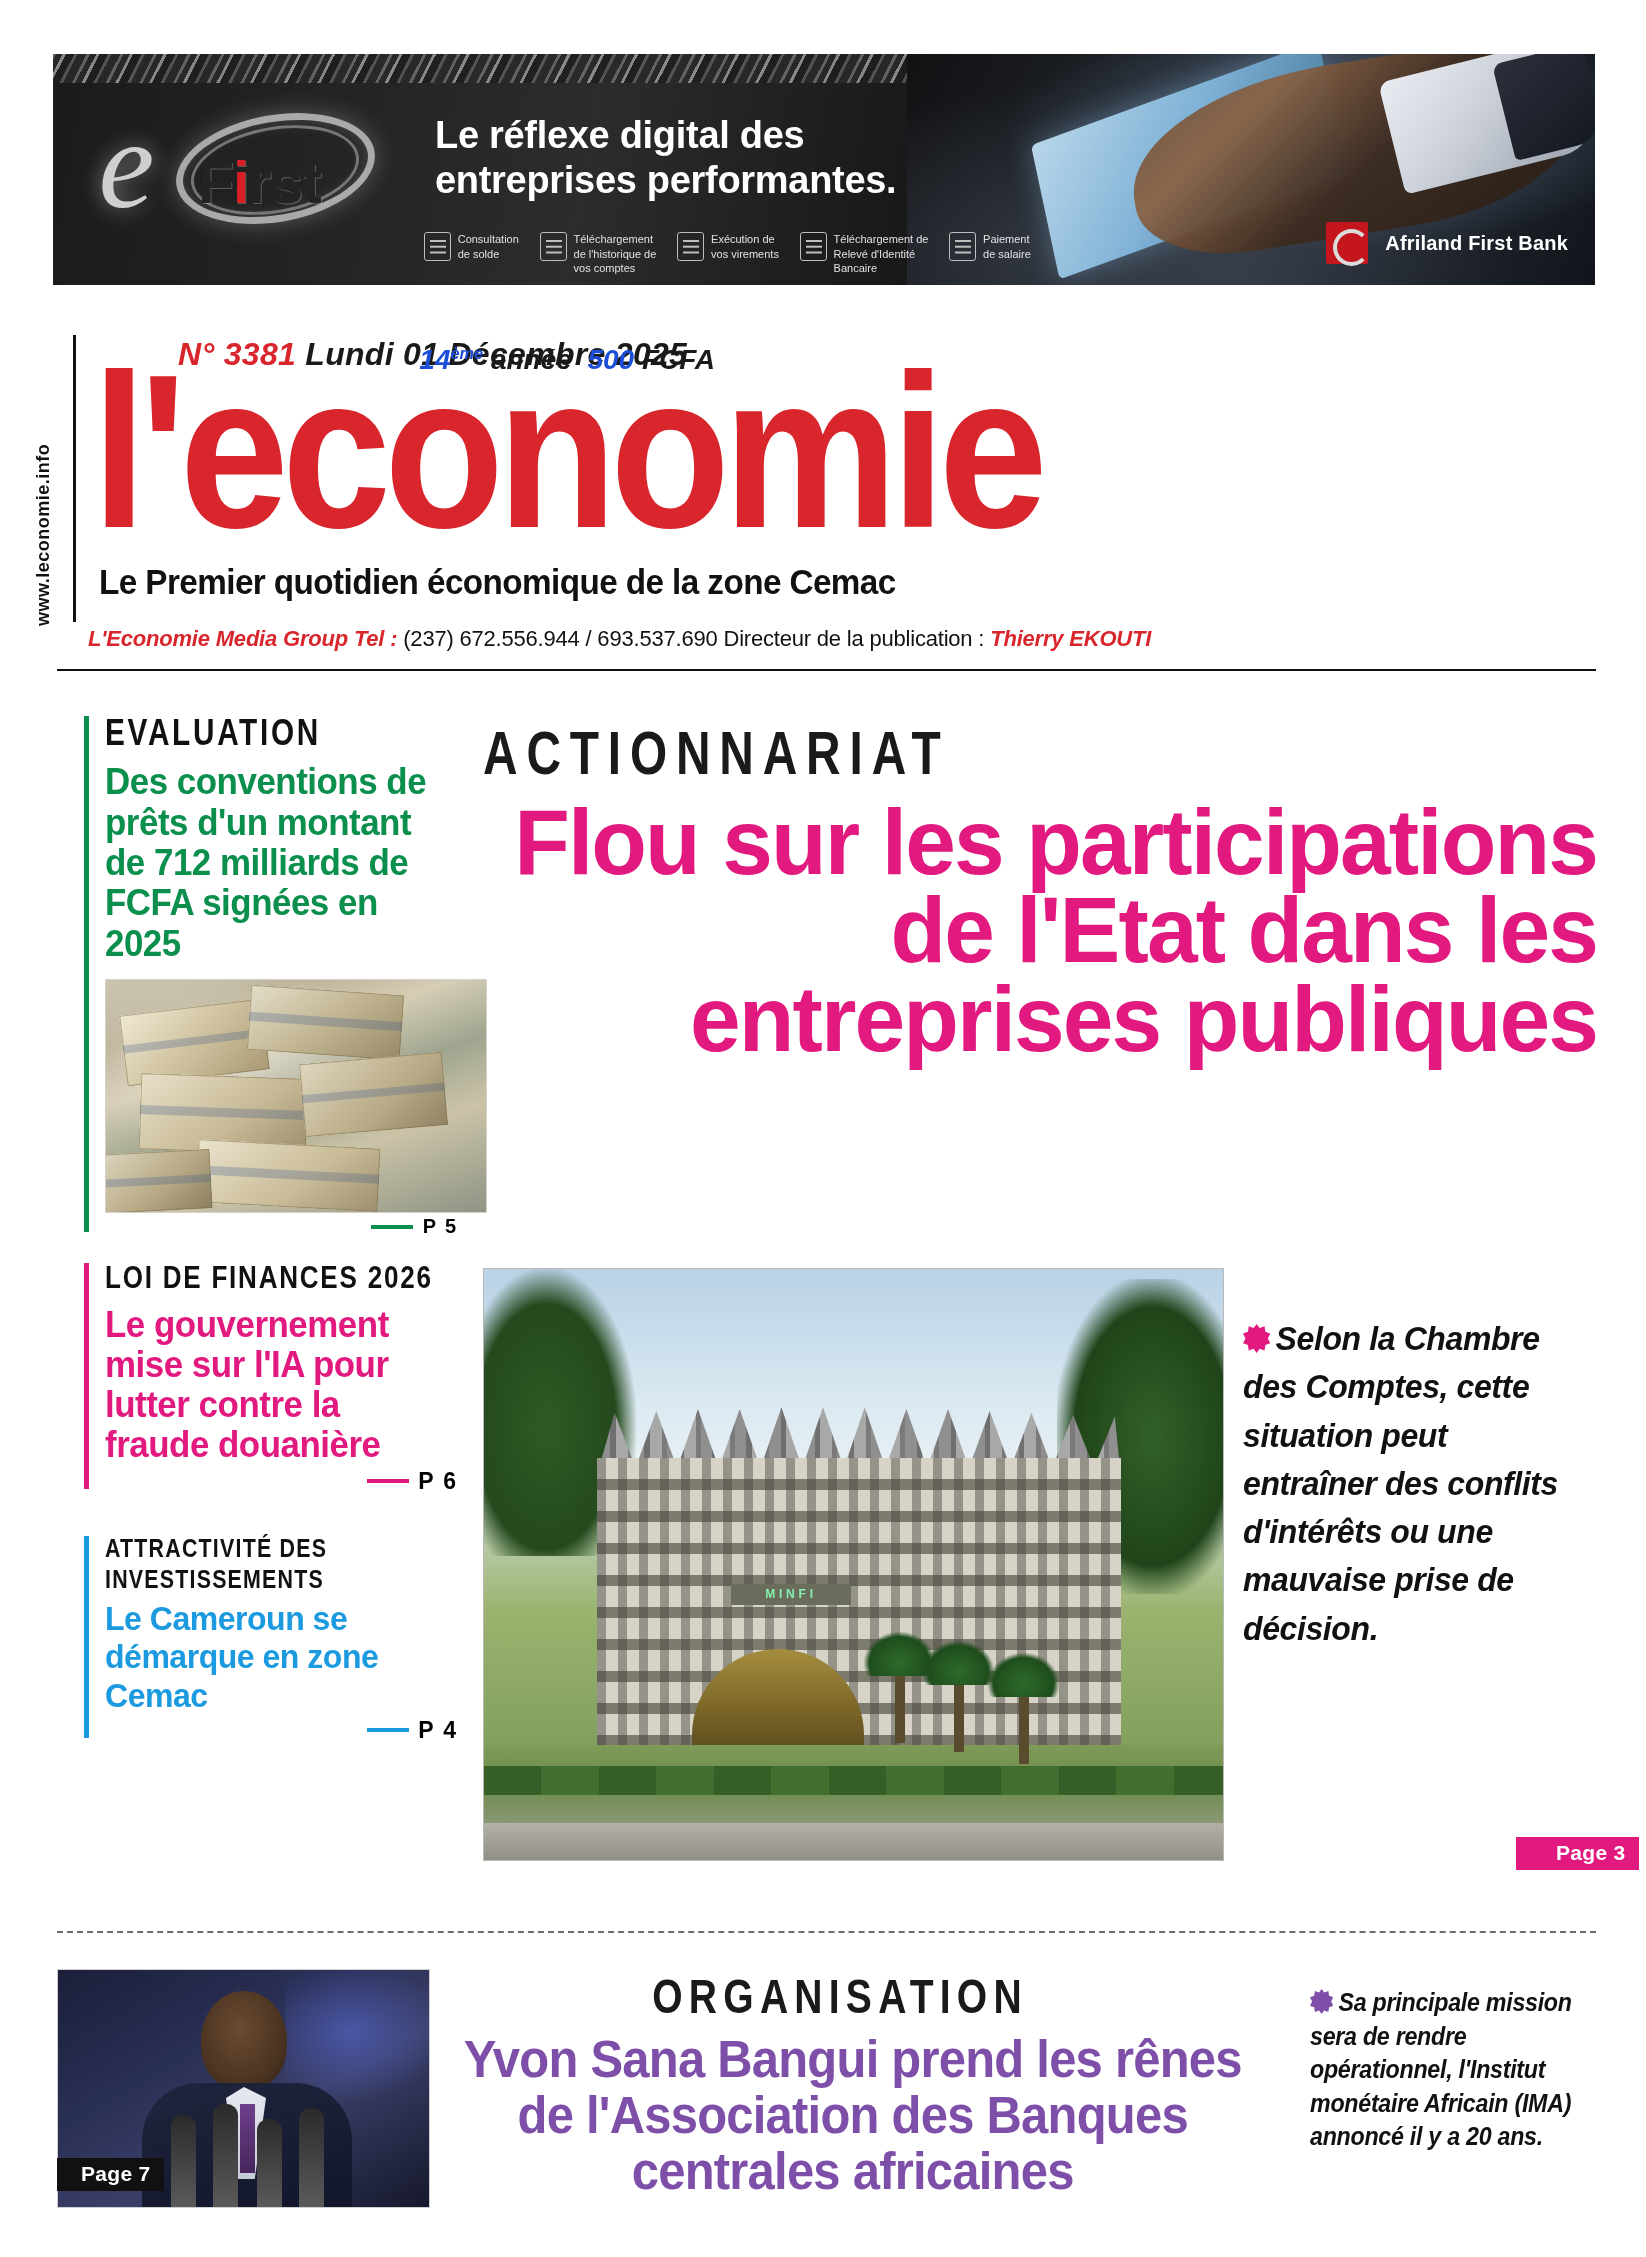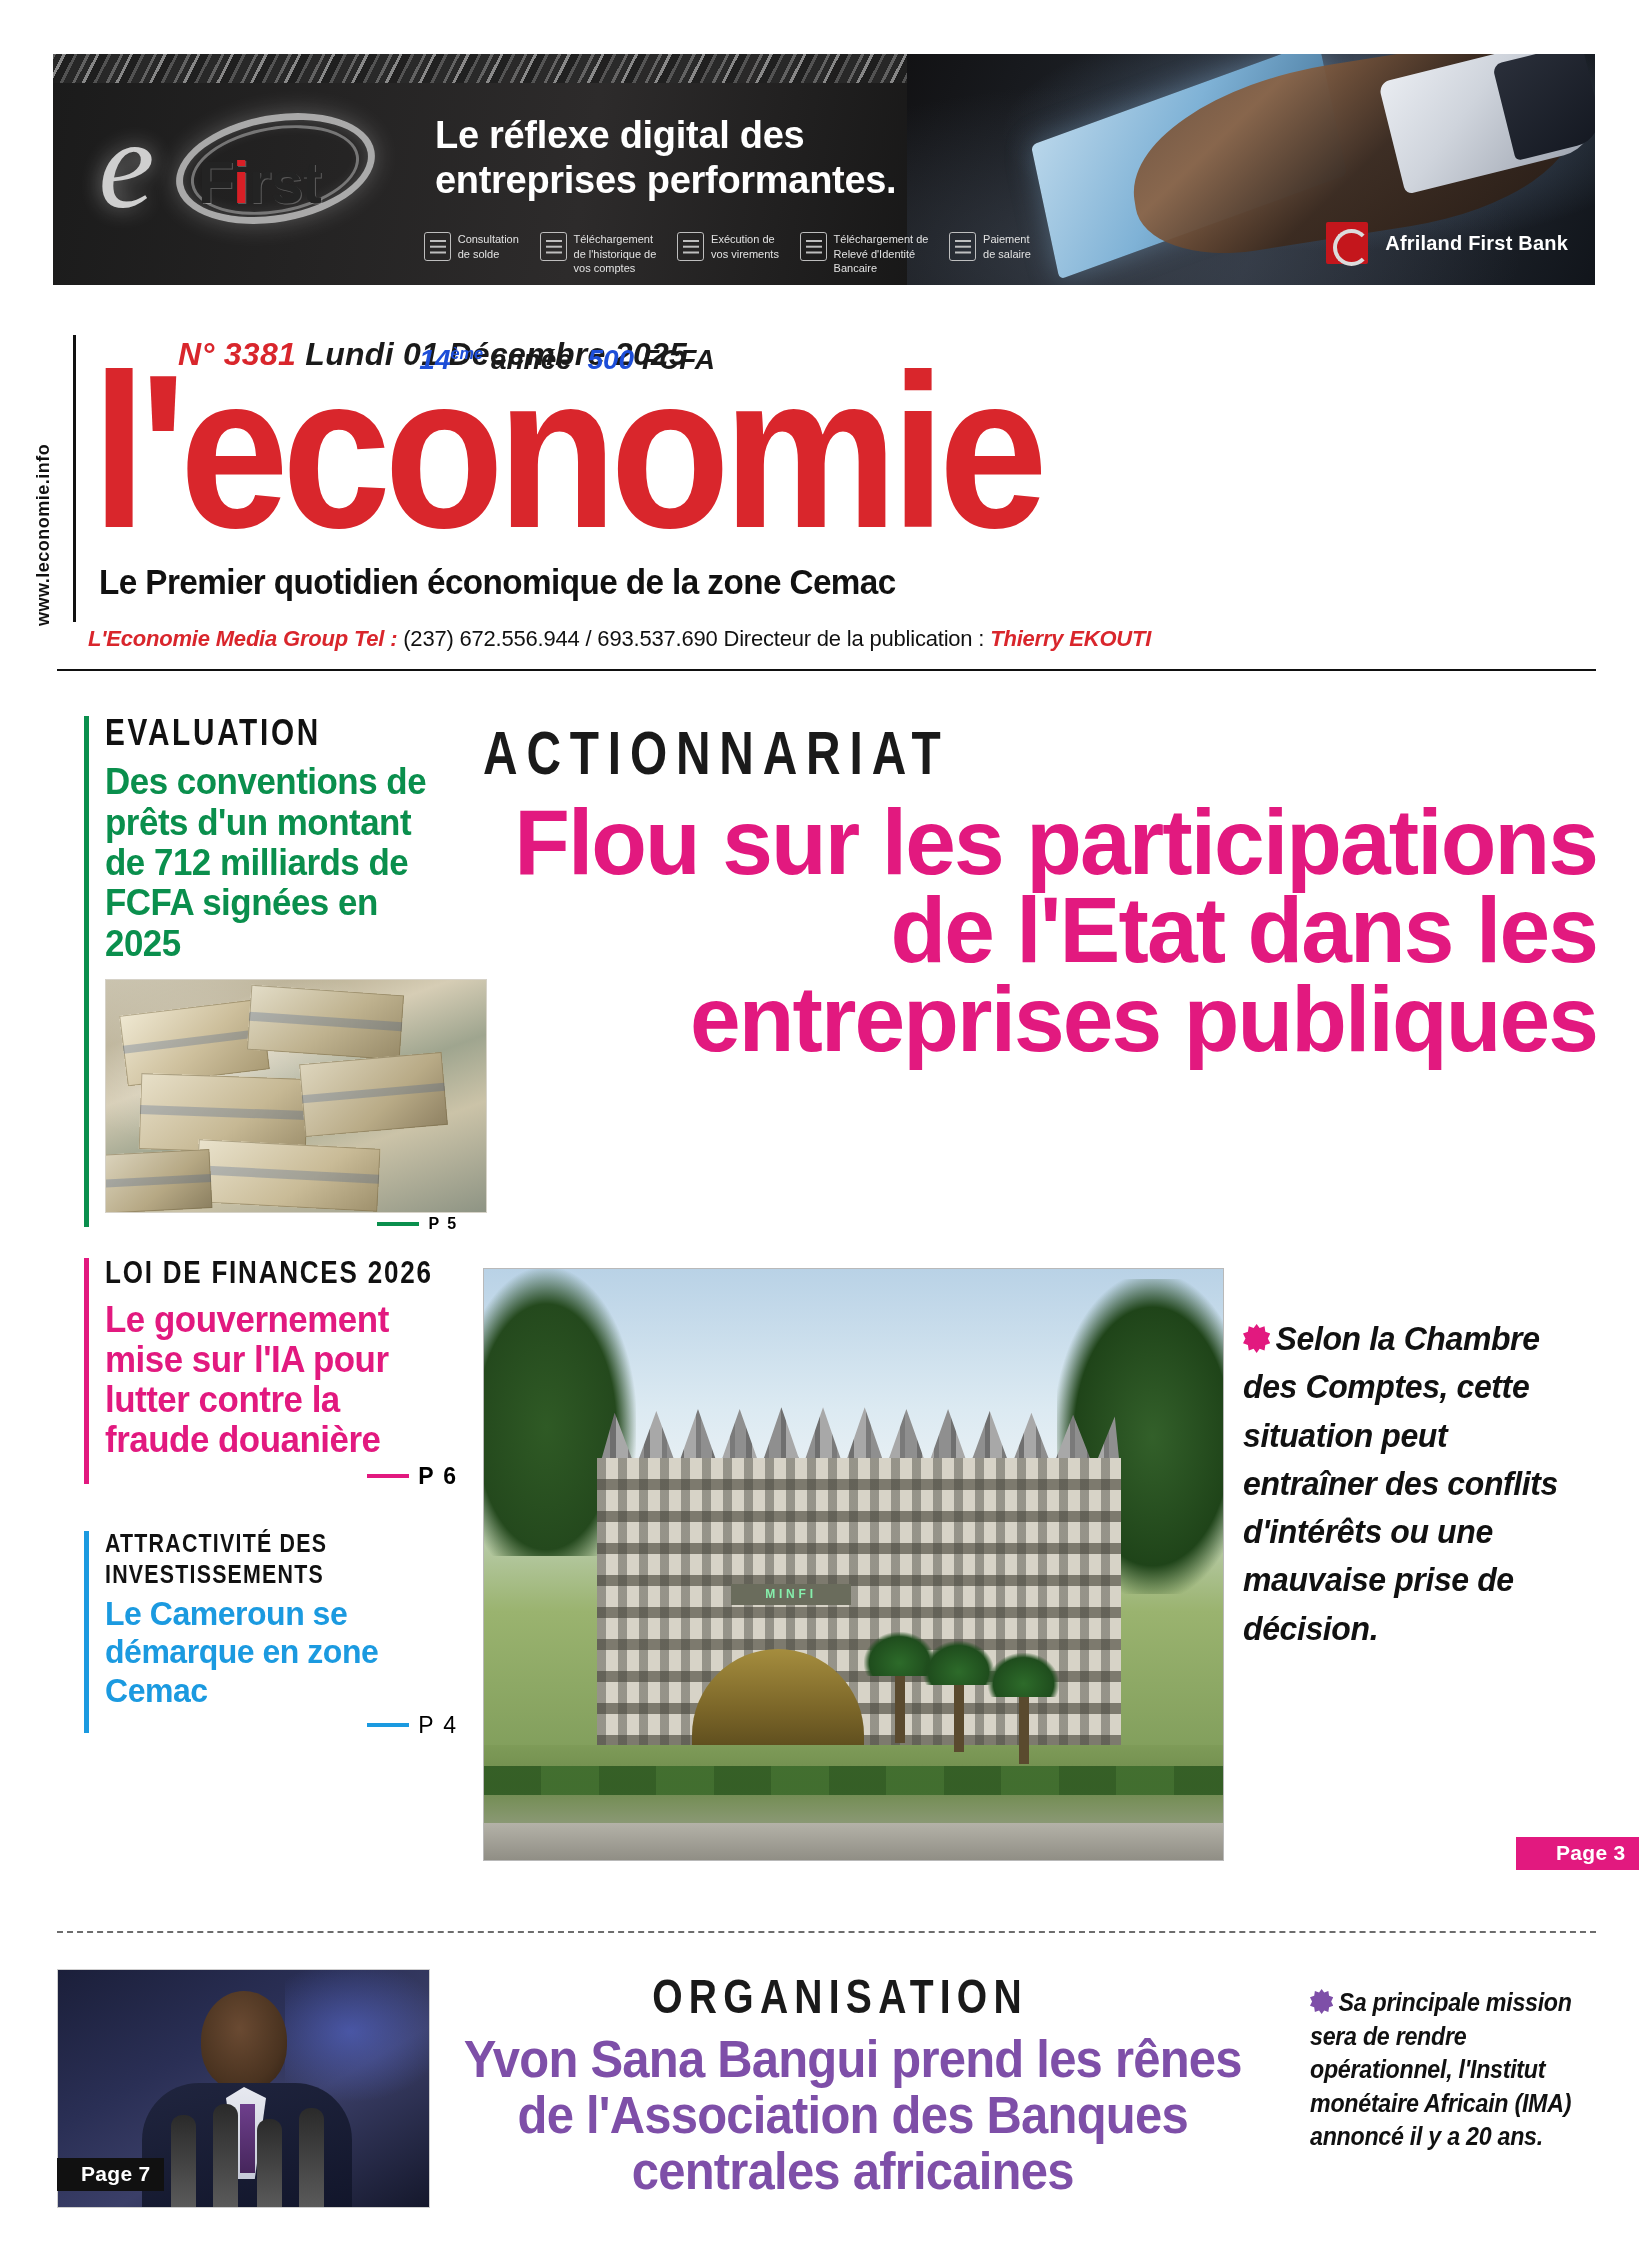--- a/index.html
+++ b/index.html
@@ -481,41 +481,41 @@
           </div>
         <div class="cash b5">
             <div class="cash-strip"></div>
           </div>
         <div class="cash b6">
             <div class="cash-strip"></div>
           </div>
       </div>
       <div class="pref-line">
         <div class="pref-dash" style="background:#0a8f4d;"></div>
-        <div style="font-size:16px;font-weight:bold;letter-spacing:1.9px;">P 5</div>
+        <div style="font-size:20px;font-weight:bold;letter-spacing:1.9px;">P 5</div>
       </div>
     </div>
 
     <div class="side-block" style="margin-top:21px;">
       <div class="side-bar-v" style="background:#e2197f;"></div>
       <div class="kicker med">LOI DE FINANCES 2026</div>
       <div class="side-head lg" style="color:#e2197f;">Le gouvernement mise sur l'IA pour lutter contre la fraude douanière</div>
       <div class="pref-line">
         <div class="pref-dash" style="background:#e2197f;"></div>
         <div style="font-size:23px;font-weight:bold;letter-spacing:1.9px;text-align:right;">P 6</div>
       </div>
     </div>
 
     <div class="side-block" style="margin-top:38px;">
       <div class="side-bar-v" style="background:#1b9ae0;"></div>
       <div class="kicker small">ATTRACTIVITÉ DES INVESTISSEMENTS</div>
       <div class="side-head" style="color:#1b9ae0;">Le Cameroun se démarque en zone Cemac</div>
       <div class="pref-line">
         <div class="pref-dash" style="background:#1b9ae0;"></div>
-        <div style="font-size:23px;font-weight:normal;letter-spacing:1.9px;">P 4</div>
+        <div style="font-size:23px;font-weight:bold;letter-spacing:1.9px;">P 4</div>
       </div>
     </div>
   </div>
 
   <div class="lead">
     <div class="lead-kicker">ACTIONNARIAT</div>
     <div class="lead-title">Flou sur les participations de l'Etat dans les entreprises publiques</div>
   </div>
 
   <div class="lead-photo">

